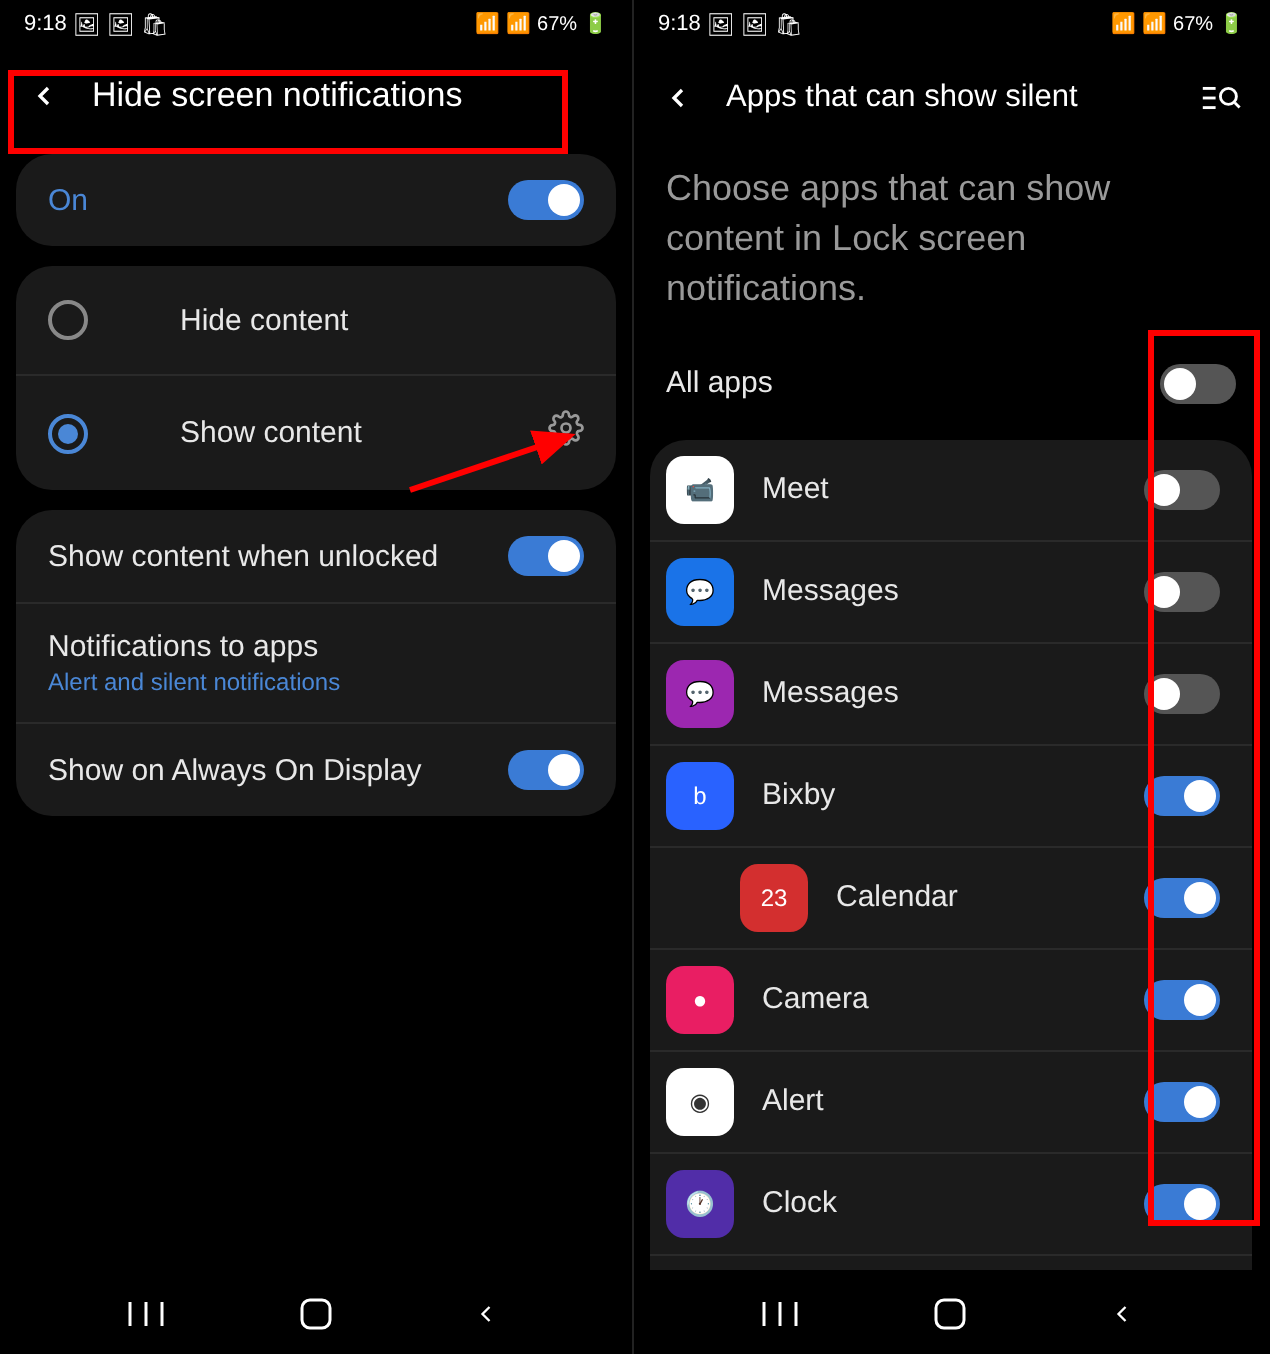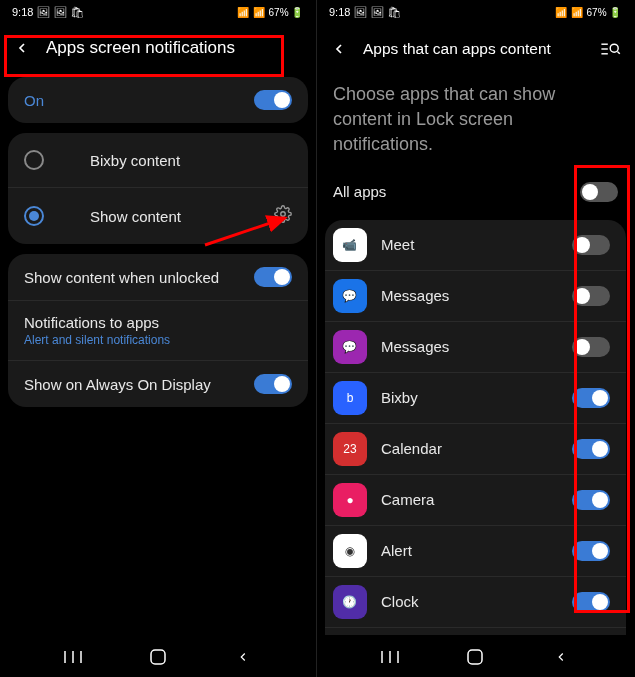--- a/index.html
+++ b/index.html
@@ -194,34 +194,34 @@
           <span>67%</span>
           <span>🔋</span>
         </div>
     </div>
     <div class="header">
       <div class="back-btn">
         <svg width="16" height="16" viewBox="0 0 24 24" fill="none" stroke="#fff" stroke-width="2.5">
             <path d="M15 18l-6-6 6-6"></path>
           </svg>
       </div>
-      <div class="header-title">Apps screen notifications</div>
+      <div class="header-title">Hide screen notifications</div>
     </div>
 
     <div class="section">
       <div class="row">
         <span class="row-label blue">On</span>
         <div class="toggle on"></div>
       </div>
     </div>
 
     <div class="section">
       <div class="row tall">
         <div class="radio"></div>
-        <span class="row-label">Bixby content</span>
+        <span class="row-label">Hide content</span>
       </div>
       <div class="row tall">
         <div class="radio checked"></div>
         <span class="row-label">Show content</span>
         <span class="gear-icon">
           <svg width="18" height="18" viewBox="0 0 24 24" fill="none" stroke="#999" stroke-width="1.8">
               <circle cx="12" cy="12" r="3"></circle>
               <path d="M19.4 15a1.65 1.65 0 0 0 .33 1.82l.06.06a2 2 0 1 1-2.83 2.83l-.06-.06a1.65 1.65 0 0 0-1.82-.33 1.65 1.65 0 0 0-1 1.51V21a2 2 0 0 1-4 0v-.09a1.65 1.65 0 0 0-1-1.51 1.65 1.65 0 0 0-1.82.33l-.06.06a2 2 0 1 1-2.83-2.83l.06-.06a1.65 1.65 0 0 0 .33-1.82 1.65 1.65 0 0 0-1.51-1H3a2 2 0 0 1 0-4h.09a1.65 1.65 0 0 0 1.51-1 1.65 1.65 0 0 0-.33-1.82l-.06-.06a2 2 0 1 1 2.83-2.83l.06.06a1.65 1.65 0 0 0 1.82.33h0a1.65 1.65 0 0 0 1-1.51V3a2 2 0 0 1 4 0v.09a1.65 1.65 0 0 0 1 1.51 1.65 1.65 0 0 0 1.82-.33l.06-.06a2 2 0 1 1 2.83 2.83l-.06.06a1.65 1.65 0 0 0-.33 1.82v0a1.65 1.65 0 0 0 1.51 1H21a2 2 0 0 1 0 4h-.09a1.65 1.65 0 0 0-1.51 1z"></path>
             </svg>
         </span>
@@ -290,21 +290,21 @@
           <span>🔋</span>
         </div>
     </div>
 
     <div class="header">
       <div class="back-btn">
         <svg width="16" height="16" viewBox="0 0 24 24" fill="none" stroke="#fff" stroke-width="2.5">
             <path d="M15 18l-6-6 6-6"></path>
           </svg>
       </div>
-      <div class="header-title" style="font-size:15.5px">Apps that can apps content</div>
+      <div class="header-title" style="font-size:15.5px">Apps that can show silent</div>
       <div class="header-action">
         <svg width="20" height="16" viewBox="0 0 24 20" fill="none" stroke="#fff" stroke-width="1.8">
             <line x1="0" y1="4" x2="8" y2="4"></line>
             <line x1="0" y1="10" x2="8" y2="10"></line>
             <line x1="0" y1="16" x2="8" y2="16"></line>
             <circle cx="16" cy="9" r="5"></circle>
             <line x1="20" y1="13" x2="23" y2="16"></line>
           </svg>
       </div>
     </div>
@@ -331,21 +331,21 @@
             <div class="app-icon" style="background: rgb(156, 39, 176); color: rgb(255, 255, 255);">💬</div>
             <span class="app-name">Messages</span>
             <div class="toggle"></div>
           </div>
           <div class="app-row">
             <div class="app-icon" style="background: rgb(41, 98, 255); color: rgb(255, 255, 255);">b</div>
             <span class="app-name">Bixby</span>
             <div class="toggle on"></div>
           </div>
           <div class="app-row">
-            <div class="app-icon" style="background: rgb(211, 47, 47); color: rgb(255, 255, 255);">23</div>
+            <div class="app-icon" style="background: rgb(211, 47, 47); color: rgb(255, 255, 255); margin-left: 37px;">23</div>
             <span class="app-name">Calendar</span>
             <div class="toggle on"></div>
           </div>
           <div class="app-row">
             <div class="app-icon" style="background: rgb(233, 30, 99); color: rgb(255, 255, 255);">●</div>
             <span class="app-name">Camera</span>
             <div class="toggle on"></div>
           </div>
           <div class="app-row">
             <div class="app-icon" style="background: rgb(255, 255, 255); color: rgb(51, 51, 51);">◉</div>

